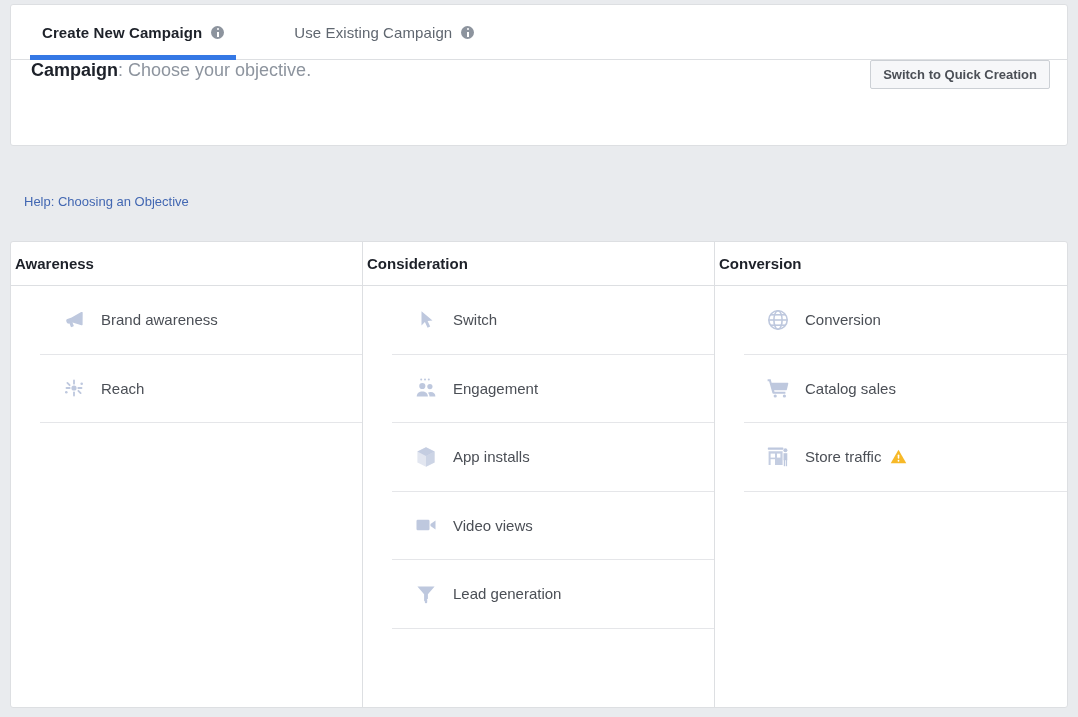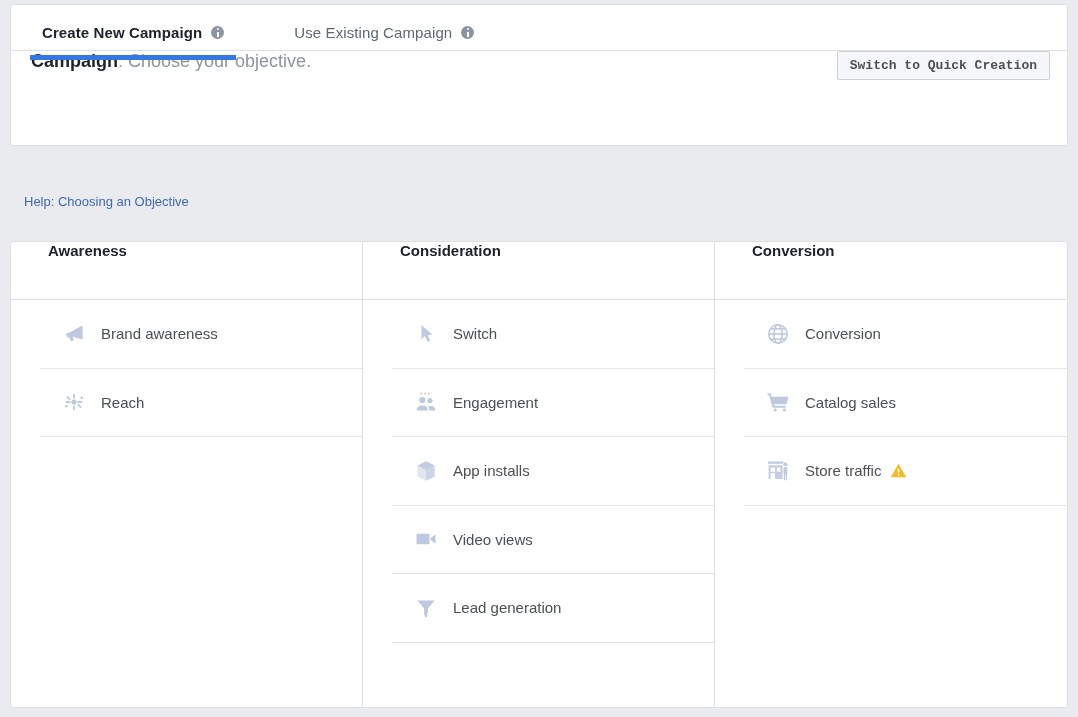--- a/index.html
+++ b/index.html
@@ -11,21 +11,21 @@
     -webkit-font-smoothing: antialiased;
   }
   .page { position: relative; width: 1078px; height: 717px; overflow: hidden; }
 
   
   .top-card {
     position: absolute; left: 10px; top: 4px; width: 1058px; height: 142px;
     background: #fff; border: 1px solid #dddfe2; border-radius: 3px;
   }
   .tabs {
-    height: 46px; border-bottom: 1px solid #dddfe2;
+    height: 55px; border-bottom: 1px solid #dddfe2;
     display: flex; align-items: flex-start; padding-left: 19px;
   }
   .tab {
     position: relative; height: 55px; display: flex; align-items: center;
     padding: 0 12px; margin-right: 46px; cursor: pointer;
   }
   .tab-label { font-size: 15px; color: #606770; letter-spacing: .1px; }
   .tab.active .tab-label { color: #1d2129; font-weight: bold; }
   .tab.active::after {
     content: ""; position: absolute; left: 0; right: 0; bottom: 0;
@@ -46,21 +46,21 @@
 
   .campaign-row {
     height: 86px; display: flex; align-items: flex-start;
     justify-content: space-between; padding: 0 17px 0 20px;
   }
   .campaign-title { font-size: 18px; color: #8d949e; }
   .campaign-title b { color: #1d2129; font-weight: bold; }
   .quick-btn {
     background: #f6f7f9; border: 1px solid #ccd0d5; border-radius: 2px;
     color: #4b4f56; font-size: 13px; font-weight: bold;
-    font-family: Liberation Mono, monospace;
+    font-family: Liberation Sans, sans-serif;
     padding: 0 12px; height: 29px; line-height: 27px; cursor: pointer;
   }
 
   
   .section-head {
     position: absolute; left: 11px; top: 194px;
     display: flex; align-items: baseline;
   }
   .section-title { font-size: 19px; color: #4b4f56; }
   .help-link {
@@ -70,22 +70,22 @@
 
   
   .obj-card {
     position: absolute; left: 10px; top: 241px; width: 1058px; height: 467px;
     background: #fff; border: 1px solid #dddfe2; border-radius: 3px;
     display: flex;
   }
   .obj-col { width: 352.66px; border-right: 1px solid #dddfe2; }
   .obj-col:last-child { border-right: none; }
   .col-head {
-    height: 58px; display: flex; align-items: flex-start;
-    padding-left: 37px; border-bottom: 1px solid #dddfe2;
+    height: 44px; display: flex; align-items: center;
+    padding-left: 4px; border-bottom: 1px solid #dddfe2;
   }
   .col-head-text { font-size: 15px; font-weight: bold; color: #1d2129; }
   .obj-item {
     height: 68.5px; display: flex; align-items: center;
     padding-left: 21px; border-bottom: 1px solid #e5e6e9; cursor: pointer; margin-left: 29px;
   }
   .obj-icon {
     width: 26px; height: 26px; flex: none; margin-right: 14px;
     display: flex; align-items: center; justify-content: center;
     color: #bec8de;

